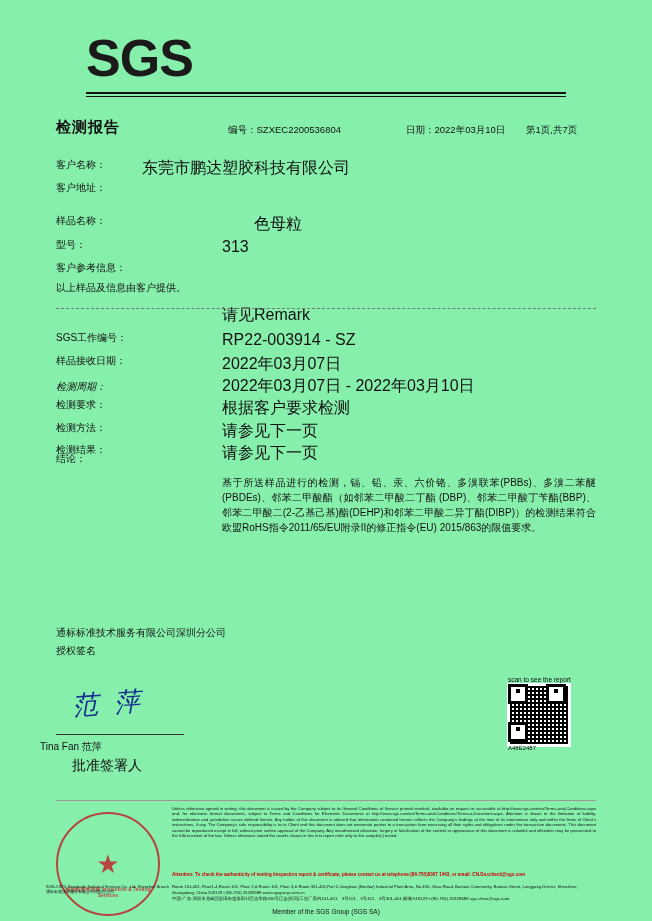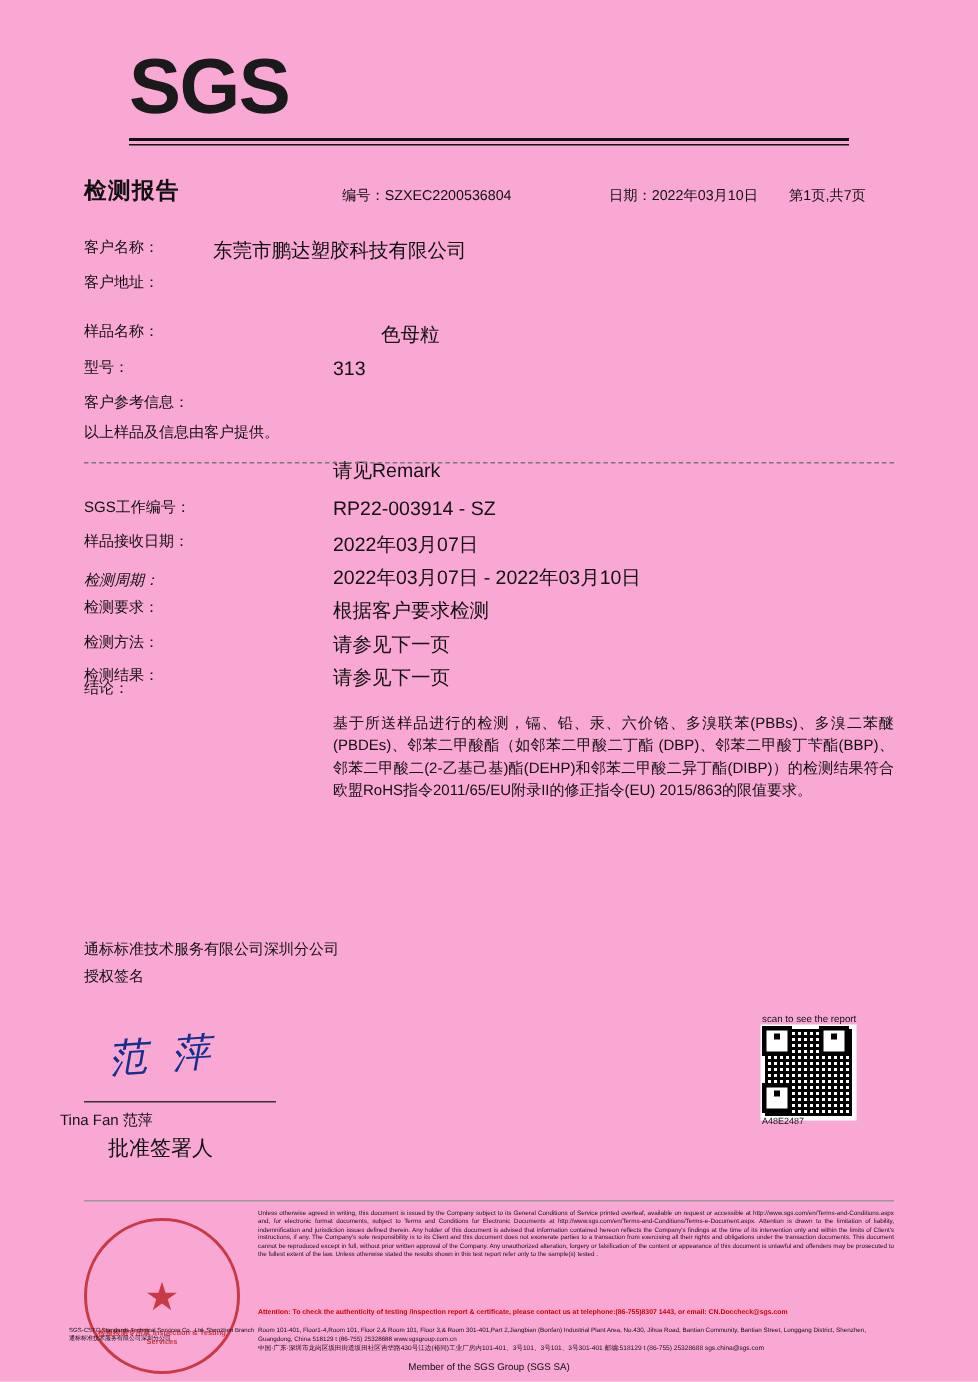--- a/index.html
+++ b/index.html
@@ -7,21 +7,21 @@
     padding: 0;
     background: #e8e8e8;
   }
   body {
     font-family: "Liberation Sans", sans-serif;
   }
   .page {
     position: relative;
     width: 652px;
     height: 921px;
-    background: #f9a8d4;
+    background: #86efac;
     overflow: hidden;
   }
   
   .sgs-logo {
     position: absolute;
     left: 86px;
     top: 32px;
     font-family: "Liberation Sans", sans-serif;
     font-weight: bold;
     font-size: 52px;
@@ -76,21 +76,21 @@
     color: #111;
   }
   .field-label {
     position: absolute;
     left: 56px;
     font-size: 10px;
     color: #111;
   }
   .field-value {
     position: absolute;
-    font-size: 13px;
+    font-size: 16px;
     color: #111;
   }
   .note {
     position: absolute;
     left: 56px;
     font-size: 10px;
     color: #111;
   }
   .dashed {
     position: absolute;

